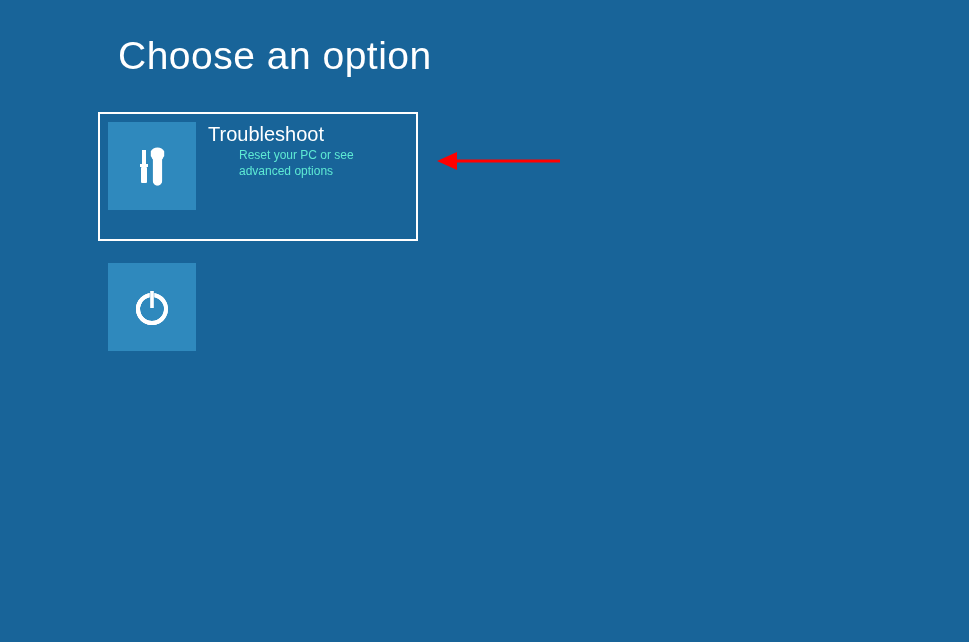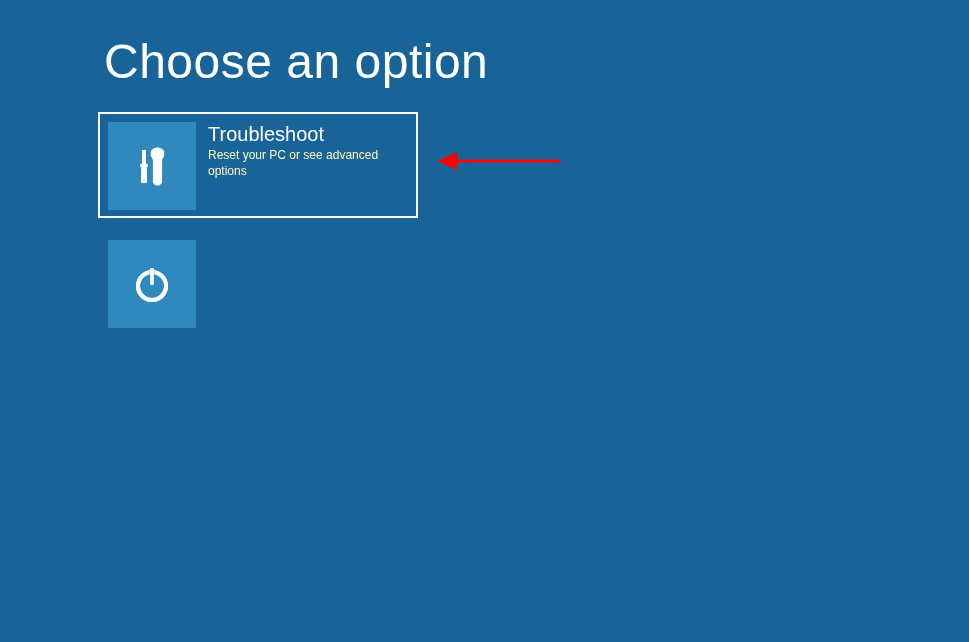--- a/index.html
+++ b/index.html
@@ -10,35 +10,35 @@
     body {
       width: 969px;
       height: 642px;
       background-color: #186499;
       font-family: "Segoe UI Light", "Segoe UI", -apple-system, Helvetica, Arial, sans-serif;
       color: #ffffff;
       overflow: hidden;
       position: relative;
     }
     .page-title {
-      font-size: 48px;
+      font-size: 39px;
       font-weight: 300;
       position: absolute;
-      left: 104px;
+      left: 118px;
       top: 34px;
       letter-spacing: 0.5px;
     }
     .options-container {
       position: absolute;
       left: 98px;
       top: 112px;
     }
     .option-tile {
       width: 320px;
-      height: 106px;
+      height: 129px;
       display: flex;
       align-items: flex-start;
       padding: 8px;
       margin-bottom: 12px;
       cursor: pointer;
     }
     .option-tile.selected {
       border: 2px solid #ffffff;
     }
     .option-tile:not(.selected) {
@@ -59,22 +59,23 @@
     }
     .tile-title {
       font-size: 20px;
       font-weight: 400;
       line-height: 1.2;
       margin-bottom: 2px;
     }
     .tile-subtitle {
       font-size: 12px;
       font-weight: 400;
-      color: #fef9c3;
+      color: #5eead4;
       line-height: 1.3;
+      margin-left: 31px;
     }
     .annotation-arrow {
       position: absolute;
       left: 435px;
       top: 146px;
       pointer-events: none;
     }
   </style>
 </head>
 <body>

